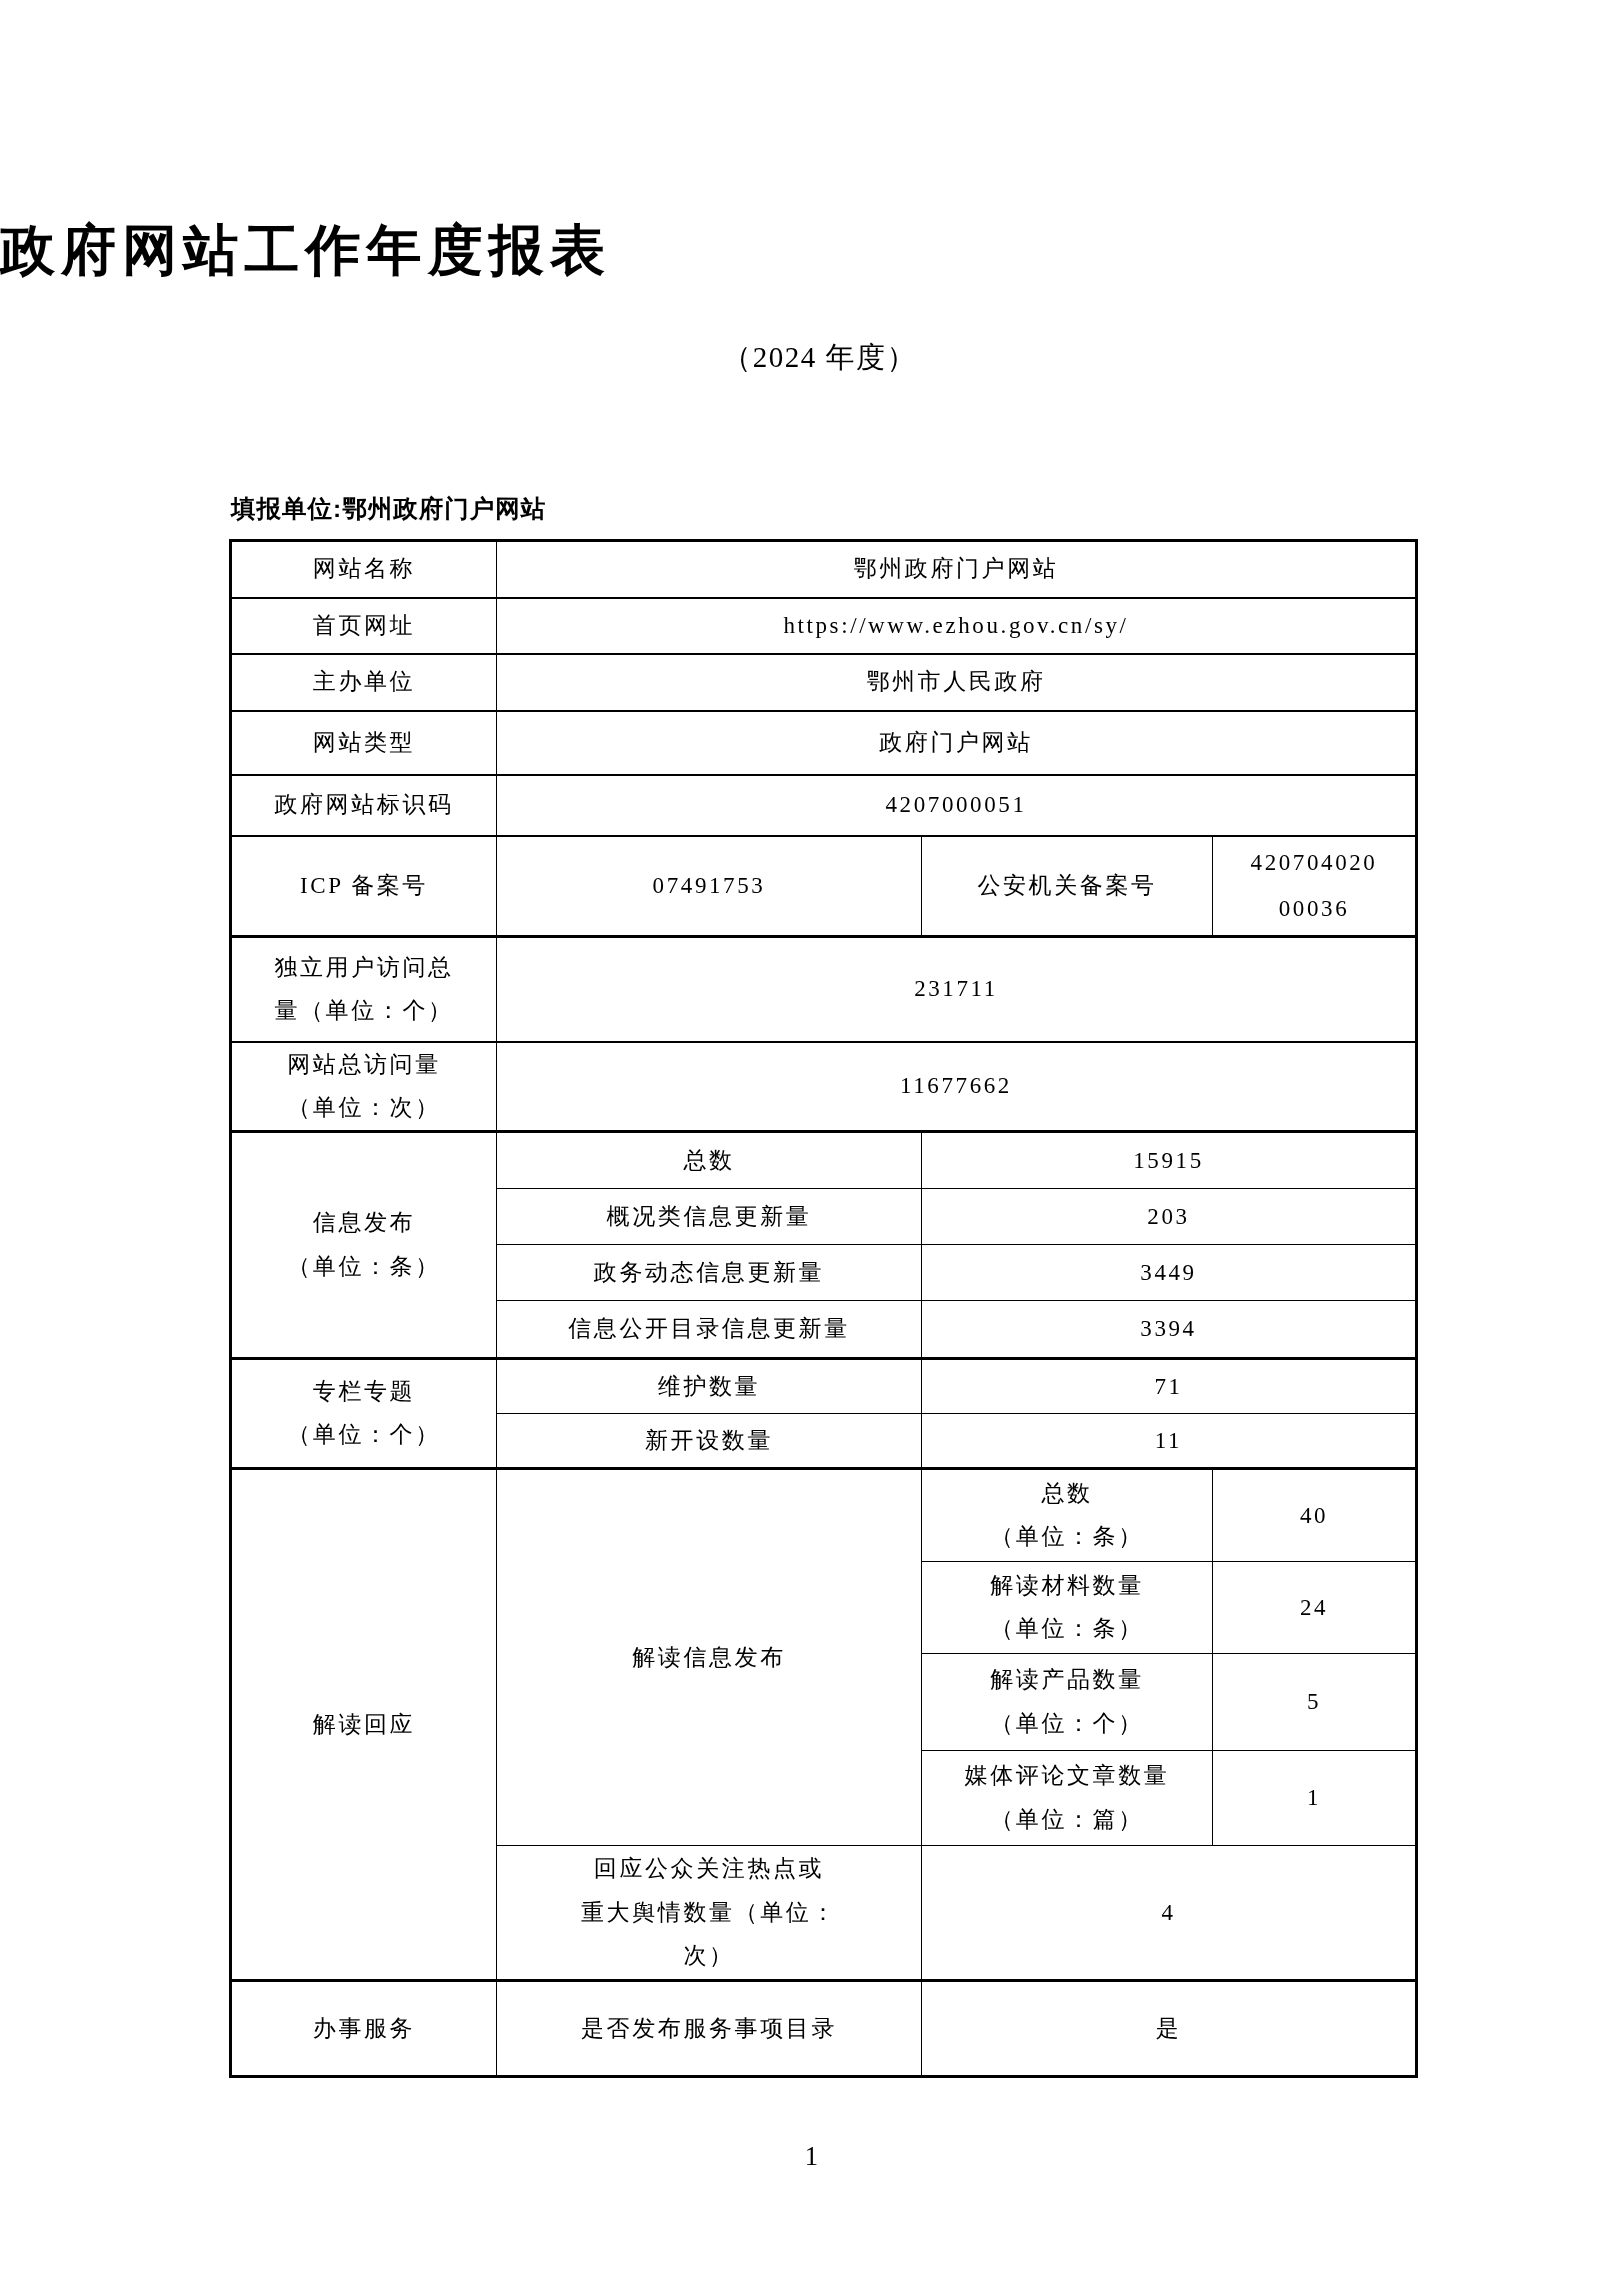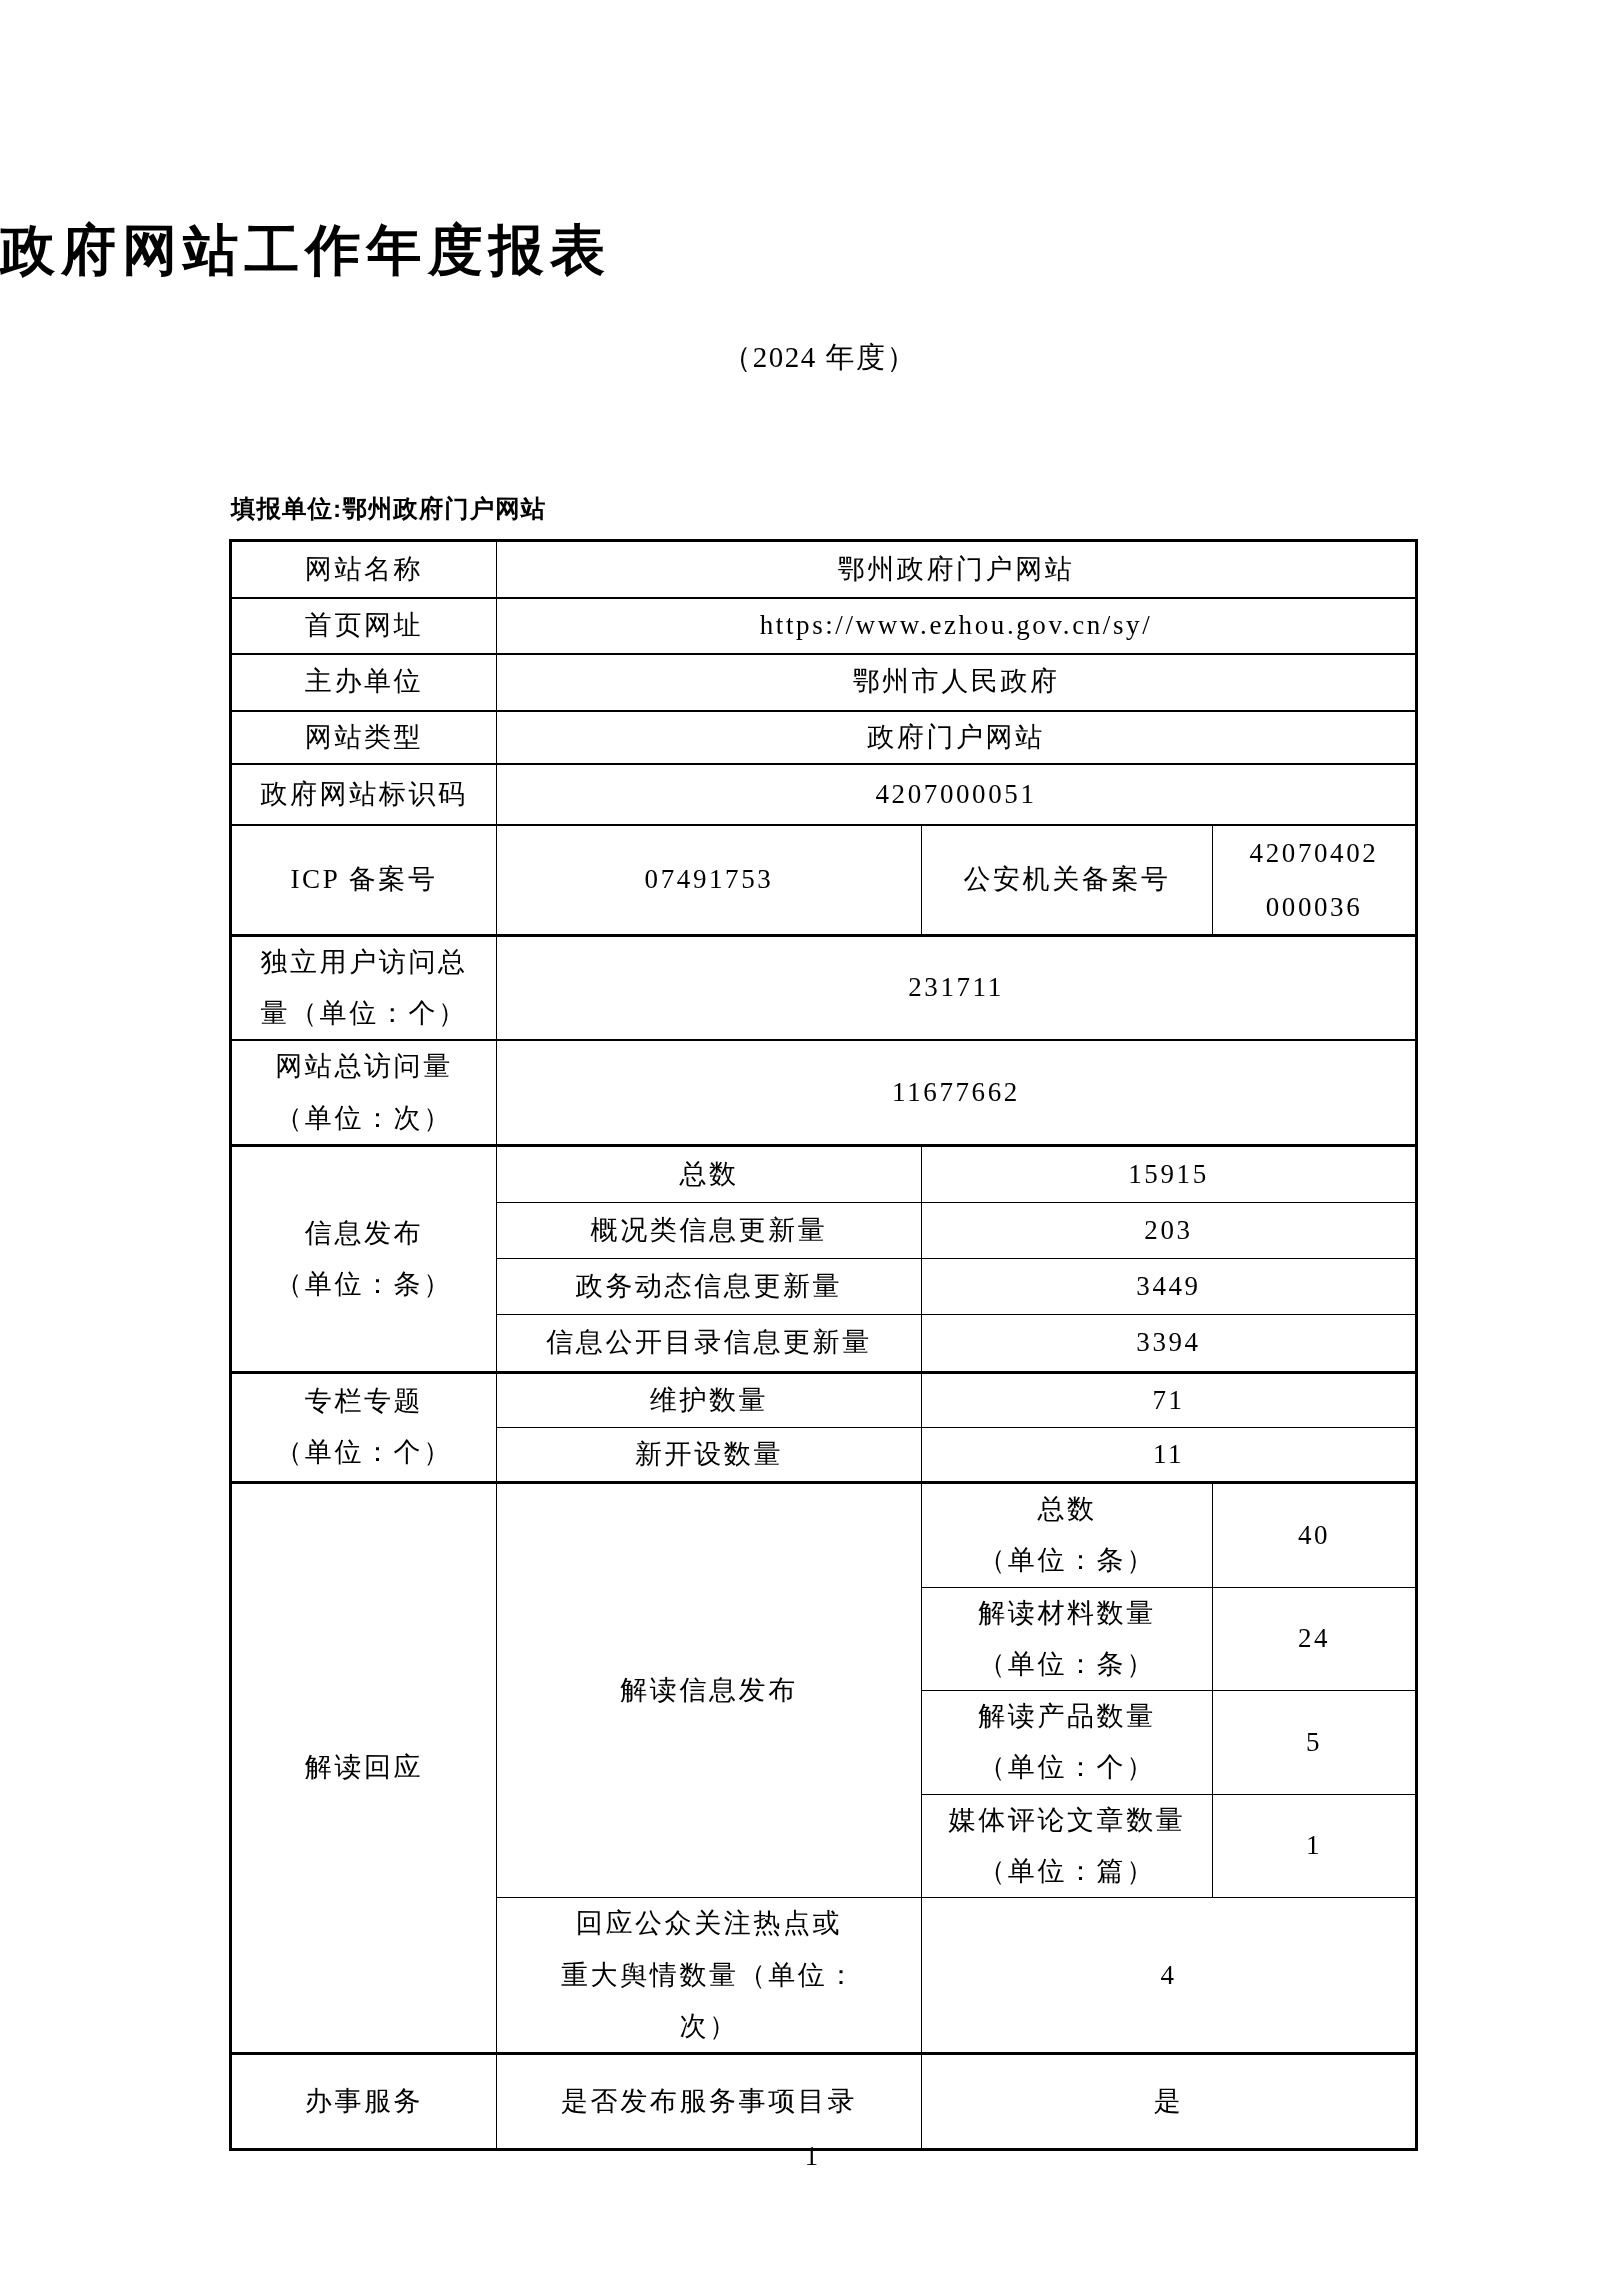--- a/index.html
+++ b/index.html
@@ -51,21 +51,21 @@
     top: 539px;
     width: 1187px;
     border-collapse: collapse;
     table-layout: fixed;
     border: 3.1px solid #000;
   }
   table.report td {
     border: 1.5px solid #000;
     text-align: center;
     vertical-align: middle;
-    font-size: 27px;
+    font-size: 23px;
     line-height: 1.9;
     letter-spacing: 2.6px;
     padding: 0 6.1px;
     white-space: pre-line;
     overflow: hidden;
   }
   tr.bt6 > td { border-top-width: 3.1px; }
   tr.bt4 > td { border-top-width: 2px; }
   tr.bt2 > td { border-top-width: 1px; }
   td.num {
@@ -119,21 +119,21 @@
         <td colspan="3">鄂州政府门户网站</td>
       </tr>
       <tr class="bt4" style="height:56px">
         <td>首页网址</td>
         <td colspan="3" class="latin">https://www.ezhou.gov.cn/sy/</td>
       </tr>
       <tr class="bt4" style="height:57px">
         <td>主办单位</td>
         <td colspan="3">鄂州市人民政府</td>
       </tr>
-      <tr class="bt4" style="height:49px">
+      <tr class="bt4" style="height:64px">
         <td>网站类型</td>
         <td colspan="3">政府门户网站</td>
       </tr>
       <tr class="bt4" style="height:61px">
         <td>政府网站标识码</td>
         <td colspan="3" class="num">4207000051</td>
       </tr>
       <tr class="bt4" style="height:101px">
         <td>ICP 备案号</td>
         <td class="num">07491753</td>

